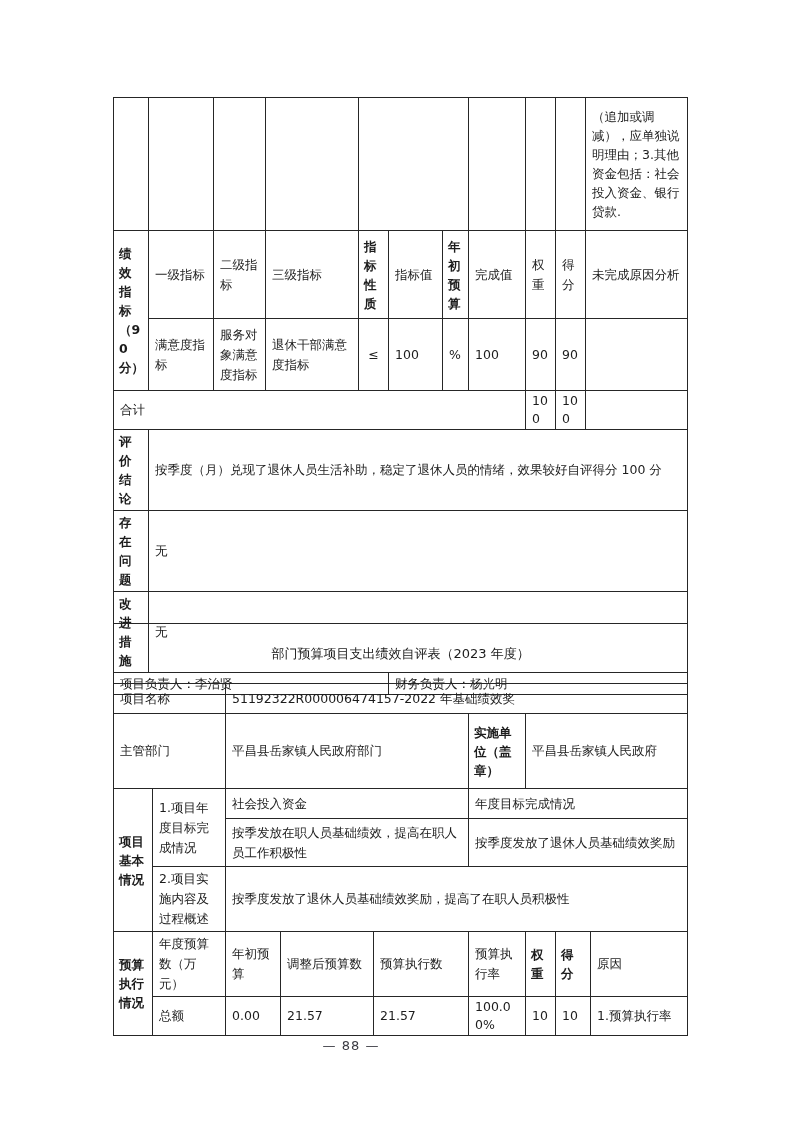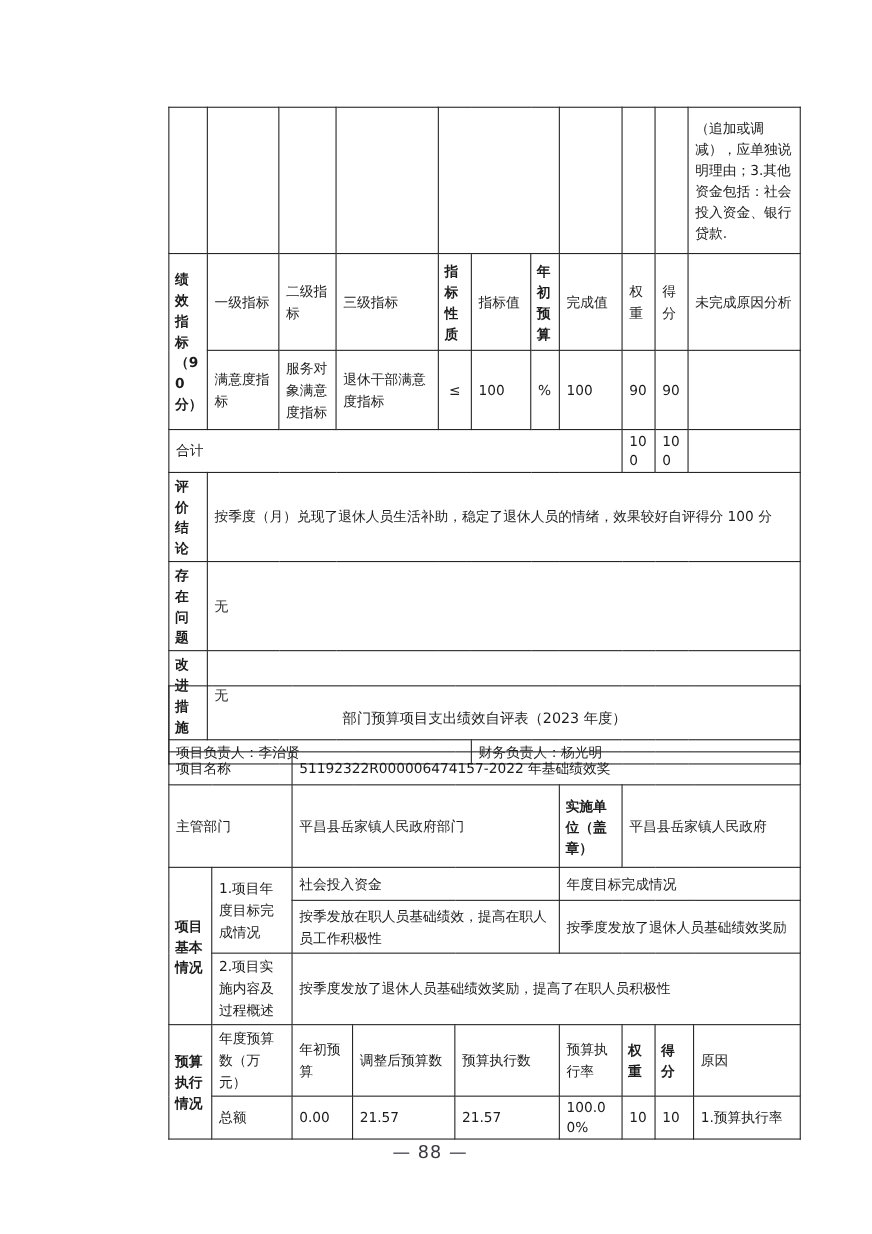--- a/index.html
+++ b/index.html
@@ -1,36 +1,36 @@
 <!DOCTYPE html>
 <html><head>
 <meta charset="utf-8">
 <style>
   html,body { margin:0; padding:0; background:#ffffff; }
   .page {
     position:relative; width:702px; height:1122px; background:#ffffff;
     font-family:"DejaVu Sans","Liberation Sans",sans-serif;
-    color:#1c1c1c; font-size:12.5px; overflow:hidden;margin-left:40px;
+    color:#1c1c1c; font-size:12.5px; overflow:hidden;
   }
   table { border-collapse:collapse; table-layout:fixed; position:absolute; left:113px; }
   #t1 { top:97px;  width:574px; }
   #t2 { top:623px; width:574px;padding-left:32px; }
   td {
     border:1px solid #262626; vertical-align:middle;
     padding:2px 6px; line-height:20px; word-break:break-all; overflow:hidden;
     text-align:left;
   }
   td.vtext { padding:2px 5px; line-height:19px;font-weight:bold; }
   td.note  { padding:3px 6px; line-height:19px; }
   td.center{ text-align:center; padding:2px 2px; }
   td.title { text-align:center; font-size:13px; }
   td.slim  { padding:1px 6px; line-height:18px; }
   .footer {
     position:absolute; top:1038px; left:0; width:100%;
-    text-align:center; font-size:16px; color:#3a3a42; letter-spacing:1px;
+    text-align:center; font-size:13px; color:#3a3a42; letter-spacing:1px;
   }
 </style>
 </head>
 <body>
 
 <div class="page">
 
   <table id="t1">
     <colgroup>
       <col style="width:35px">

